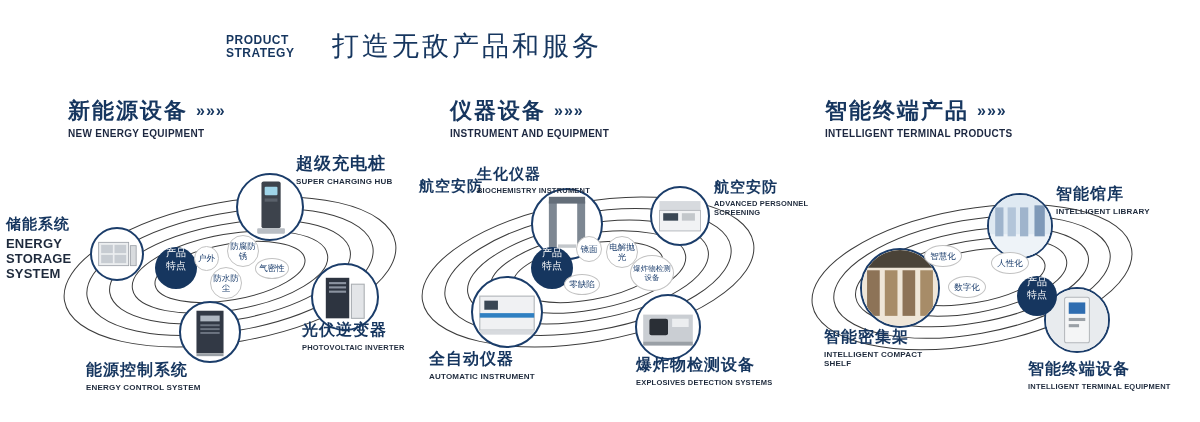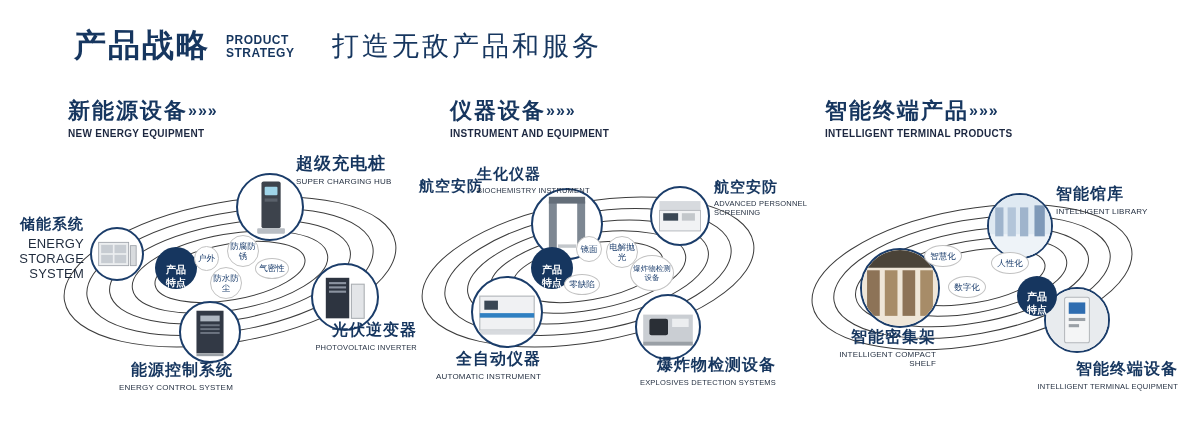--- a/index.html
+++ b/index.html
@@ -4,46 +4,45 @@
 <style>
   * { margin:0; padding:0; box-sizing:border-box; }
   html,body { background:#ffffff; }
   body { font-family:"Liberation Sans","DejaVu Sans",sans-serif; }
   .canvas { position:relative; width:1200px; height:422px; background:#fff; overflow:hidden; }
 
   .brand-title { position:absolute; left:74px; top:24px; font-size:32px; font-weight:bold; color:#16365f; letter-spacing:2px; }
   .brand-en { position:absolute; left:226px; top:34px; font-size:12px; font-weight:bold; color:#16365f; line-height:13px; letter-spacing:0.5px; }
   .tagline { position:absolute; left:332px; top:28px; font-size:27px; font-weight:normal; color:#16365f; letter-spacing:3px; }
 
-  .section-head { position:absolute; display:flex; align-items:center; }
+  .section-head { position:absolute; display:flex; align-items:center; gap:8px; }
   .section-title { font-size:22px; font-weight:bold; color:#16365f; letter-spacing:2px; }
   .section-arrows { font-size:16px; font-weight:bold; color:#16365f; letter-spacing:1px; line-height:1; }
   .section-sub { position:absolute; font-size:10px; font-weight:bold; color:#1c2740; letter-spacing:0.3px; }
 
   .orbits { position:absolute; left:0; top:0; width:1200px; height:422px; }
 
   .node { position:absolute; border:2px solid #1b3d6a; border-radius:50%; overflow:hidden; background:#fff; }
   .node svg { display:block; width:100%; height:100%; }
 
-  .badge { position:absolute; background:#16365f; border-radius:50%; color:#fff; display:flex; align-items:flex-end; justify-content:center; text-align:center; font-size:10px; font-weight:bold; line-height:1.25; }
+  .badge { position:absolute; background:#16365f; border-radius:50%; color:#fff; display:flex; align-items:flex-start; justify-content:center; text-align:center; font-size:10px; font-weight:normal; line-height:1.25; }
   .badge span { width:24px; display:block; }
 
   .bubble { position:absolute; background:#fff; border:1px solid #c2c2c2; border-radius:50%; display:flex; align-items:center; justify-content:center; text-align:center; font-size:8.5px; color:#1d3f6e; line-height:1.2; padding:1px; }
 
   .lbl { position:absolute; }
-  .lbl.center { text-align:right; }
+  .lbl.center { text-align:left; }
   .lbl .zh { display:block; font-weight:bold; color:#16365f; letter-spacing:1px; }
-  .lbl .en { display:block; font-size:8px; font-weight:normal; color:#1e2a3c; margin-top:2px; letter-spacing:0.2px; }
+  .lbl .en { display:block; font-size:8px; font-weight:bold; color:#1e2a3c; margin-top:2px; letter-spacing:0.2px; }
 </style>
 </head>
 <body>
 
 <div class="canvas">
 
-  <div class="brand-title">产品战略</div>
   <div class="brand-en">
     <div>PRODUCT</div>
     <div>STRATEGY</div>
   </div>
   <div class="tagline">打造无敌产品和服务</div>
 
   <svg class="orbits" viewBox="0 0 1200 422">
     <g transform="translate(230 272) rotate(-10)" stroke="#3c3c3c" fill="none" stroke-width="1">
       <ellipse rx="168" ry="70"></ellipse>
         <ellipse rx="145" ry="59"></ellipse>
@@ -215,21 +214,21 @@
     <span class="en" style="font-size:13px">ENERGY STORAGE SYSTEM</span>
   </div>
   <div class="lbl" style="left:296px;top:152px;width:120px">
     <span class="zh" style="font-size:17px">超级充电桩</span>
     <span class="en">SUPER CHARGING HUB</span>
   </div>
   <div class="lbl center" style="left:302px;top:320px;width:115px">
     <span class="zh" style="font-size:16px">光伏逆变器</span>
     <span class="en" style="font-size:7.5px">PHOTOVOLTAIC INVERTER</span>
   </div>
-  <div class="lbl center" style="left:98px;top:360px;width:135px">
+  <div class="lbl center" style="left:86px;top:360px;width:135px">
     <span class="zh" style="font-size:16px">能源控制系统</span>
     <span class="en">ENERGY CONTROL SYSTEM</span>
   </div>
 
   <div class="lbl" style="left:419px;top:177px;width:70px">
     <span class="zh" style="font-size:15px">航空安防</span>
   </div>
   <div class="lbl" style="left:477px;top:165px;width:125px">
     <span class="zh" style="font-size:15px">生化仪器</span>
     <span class="en" style="font-size:7.5px">BIOCHEMISTRY INSTRUMENT</span>

